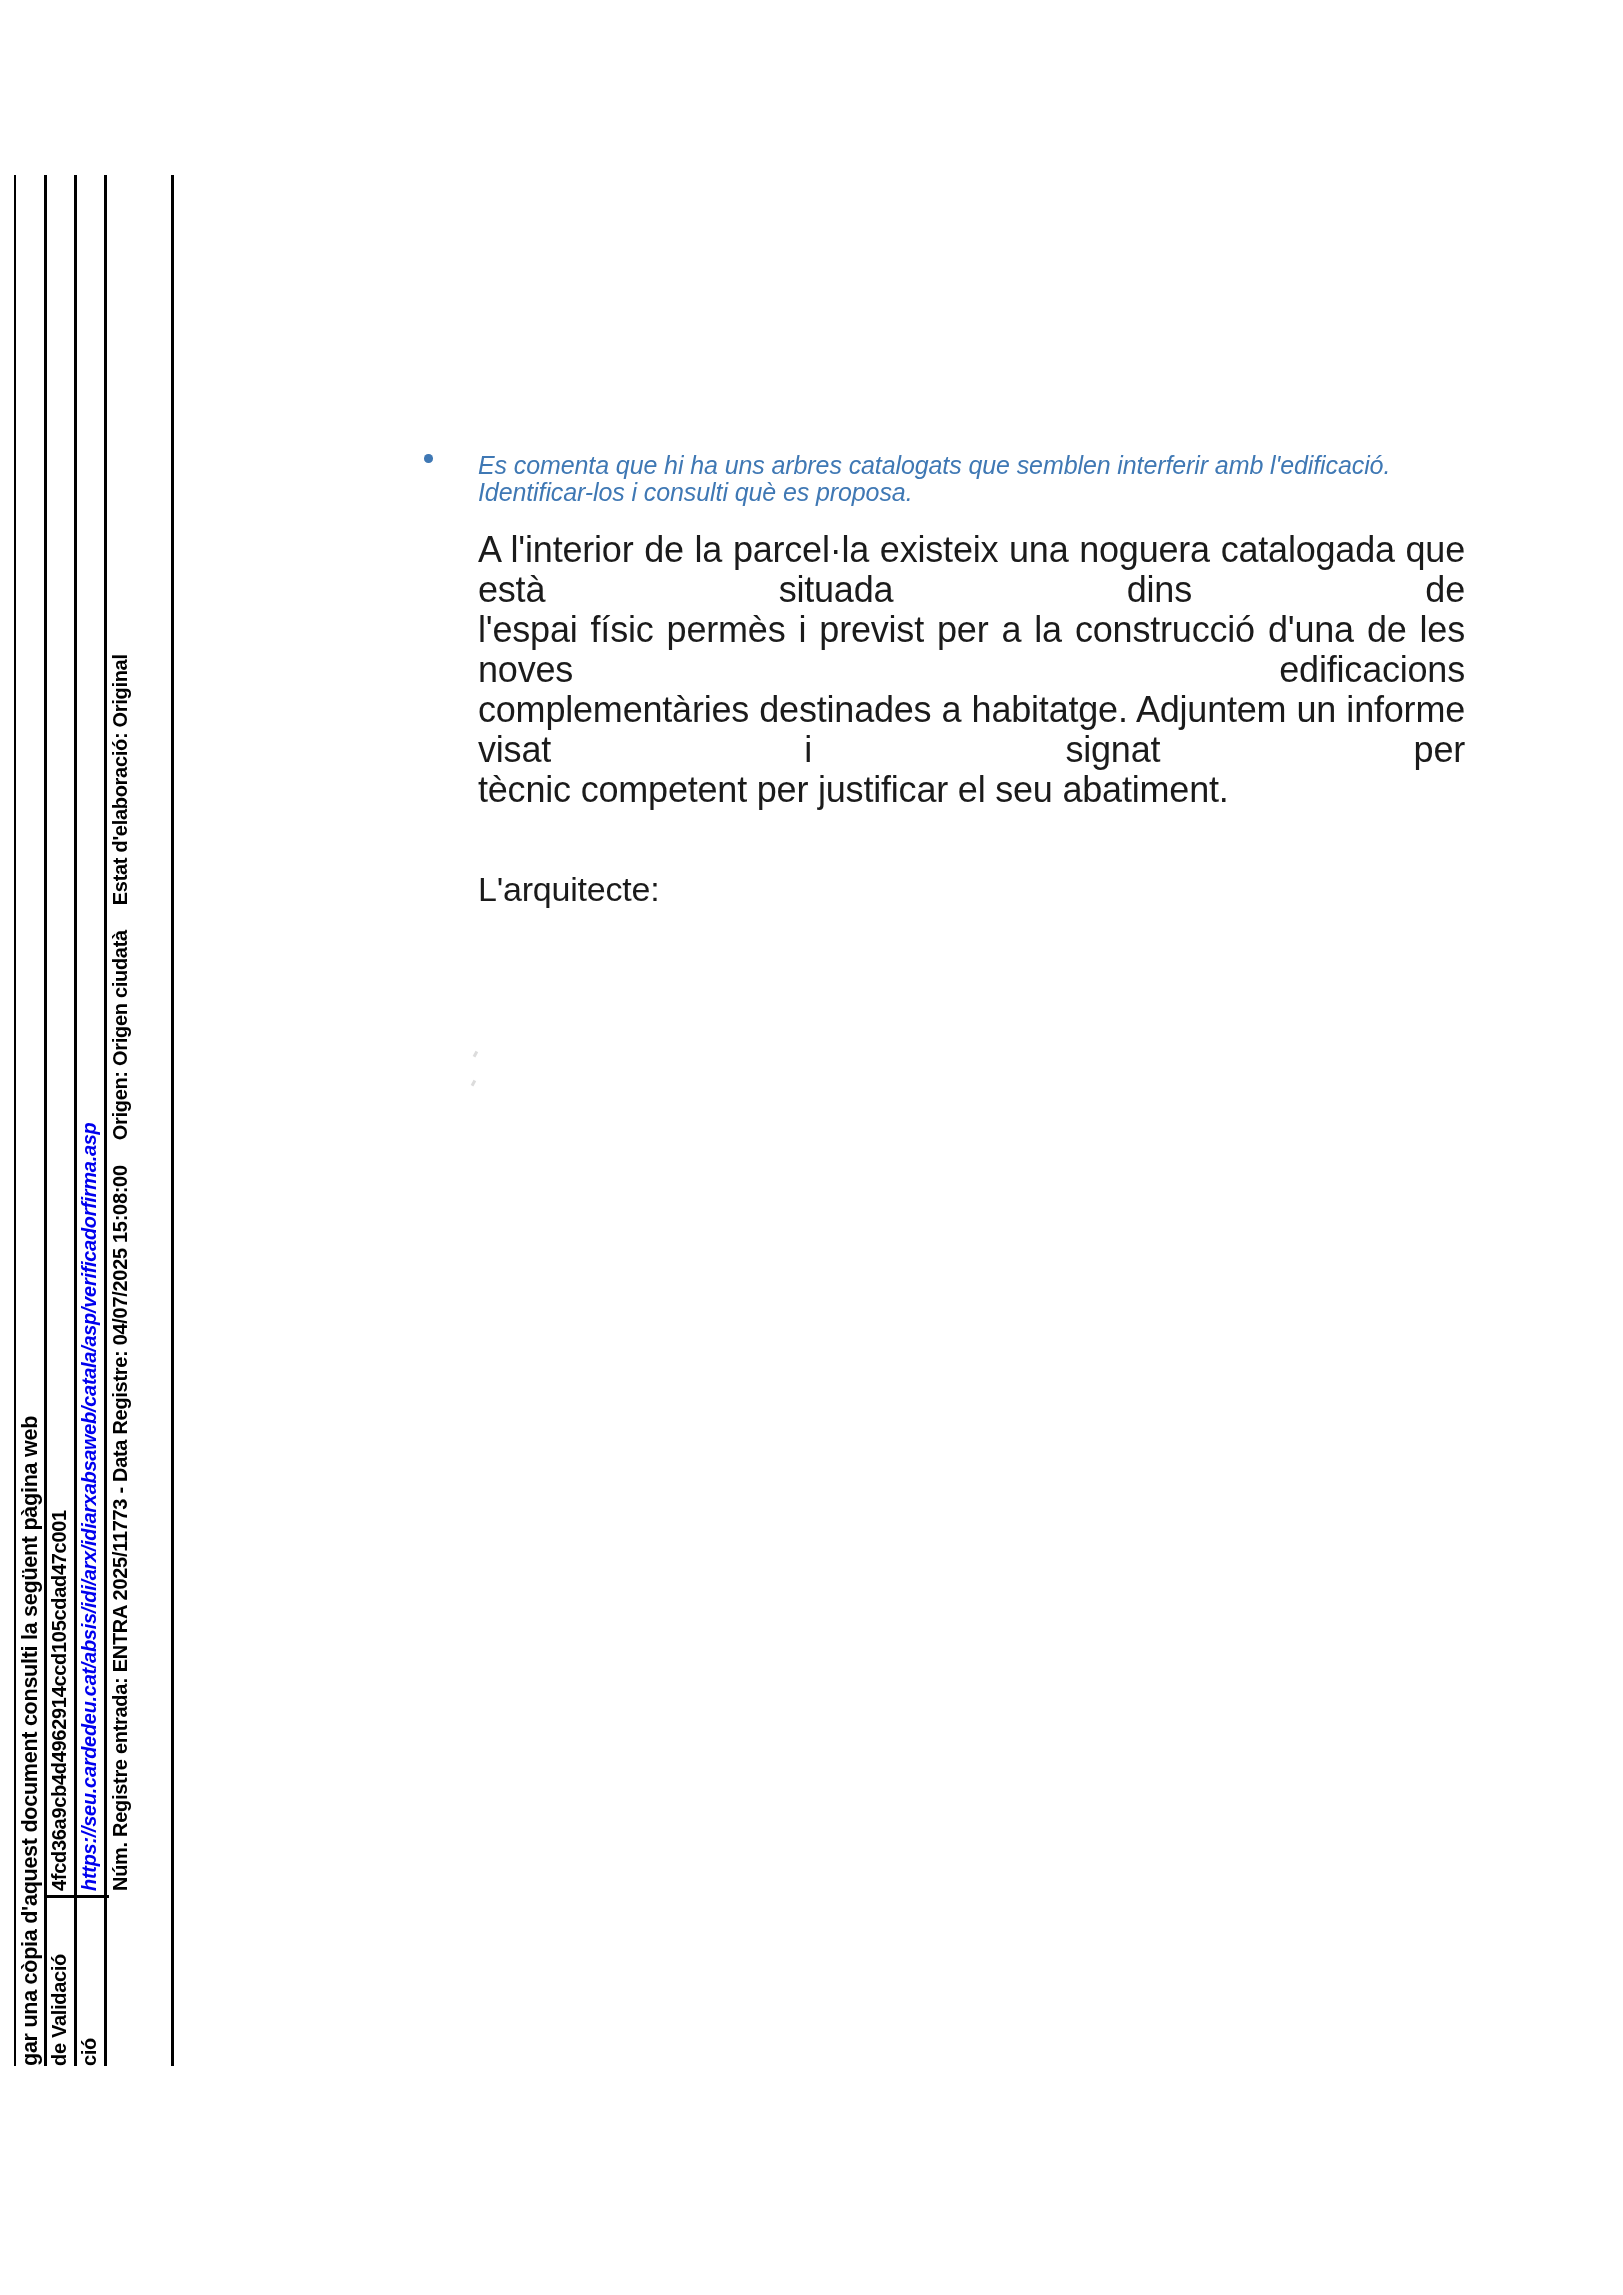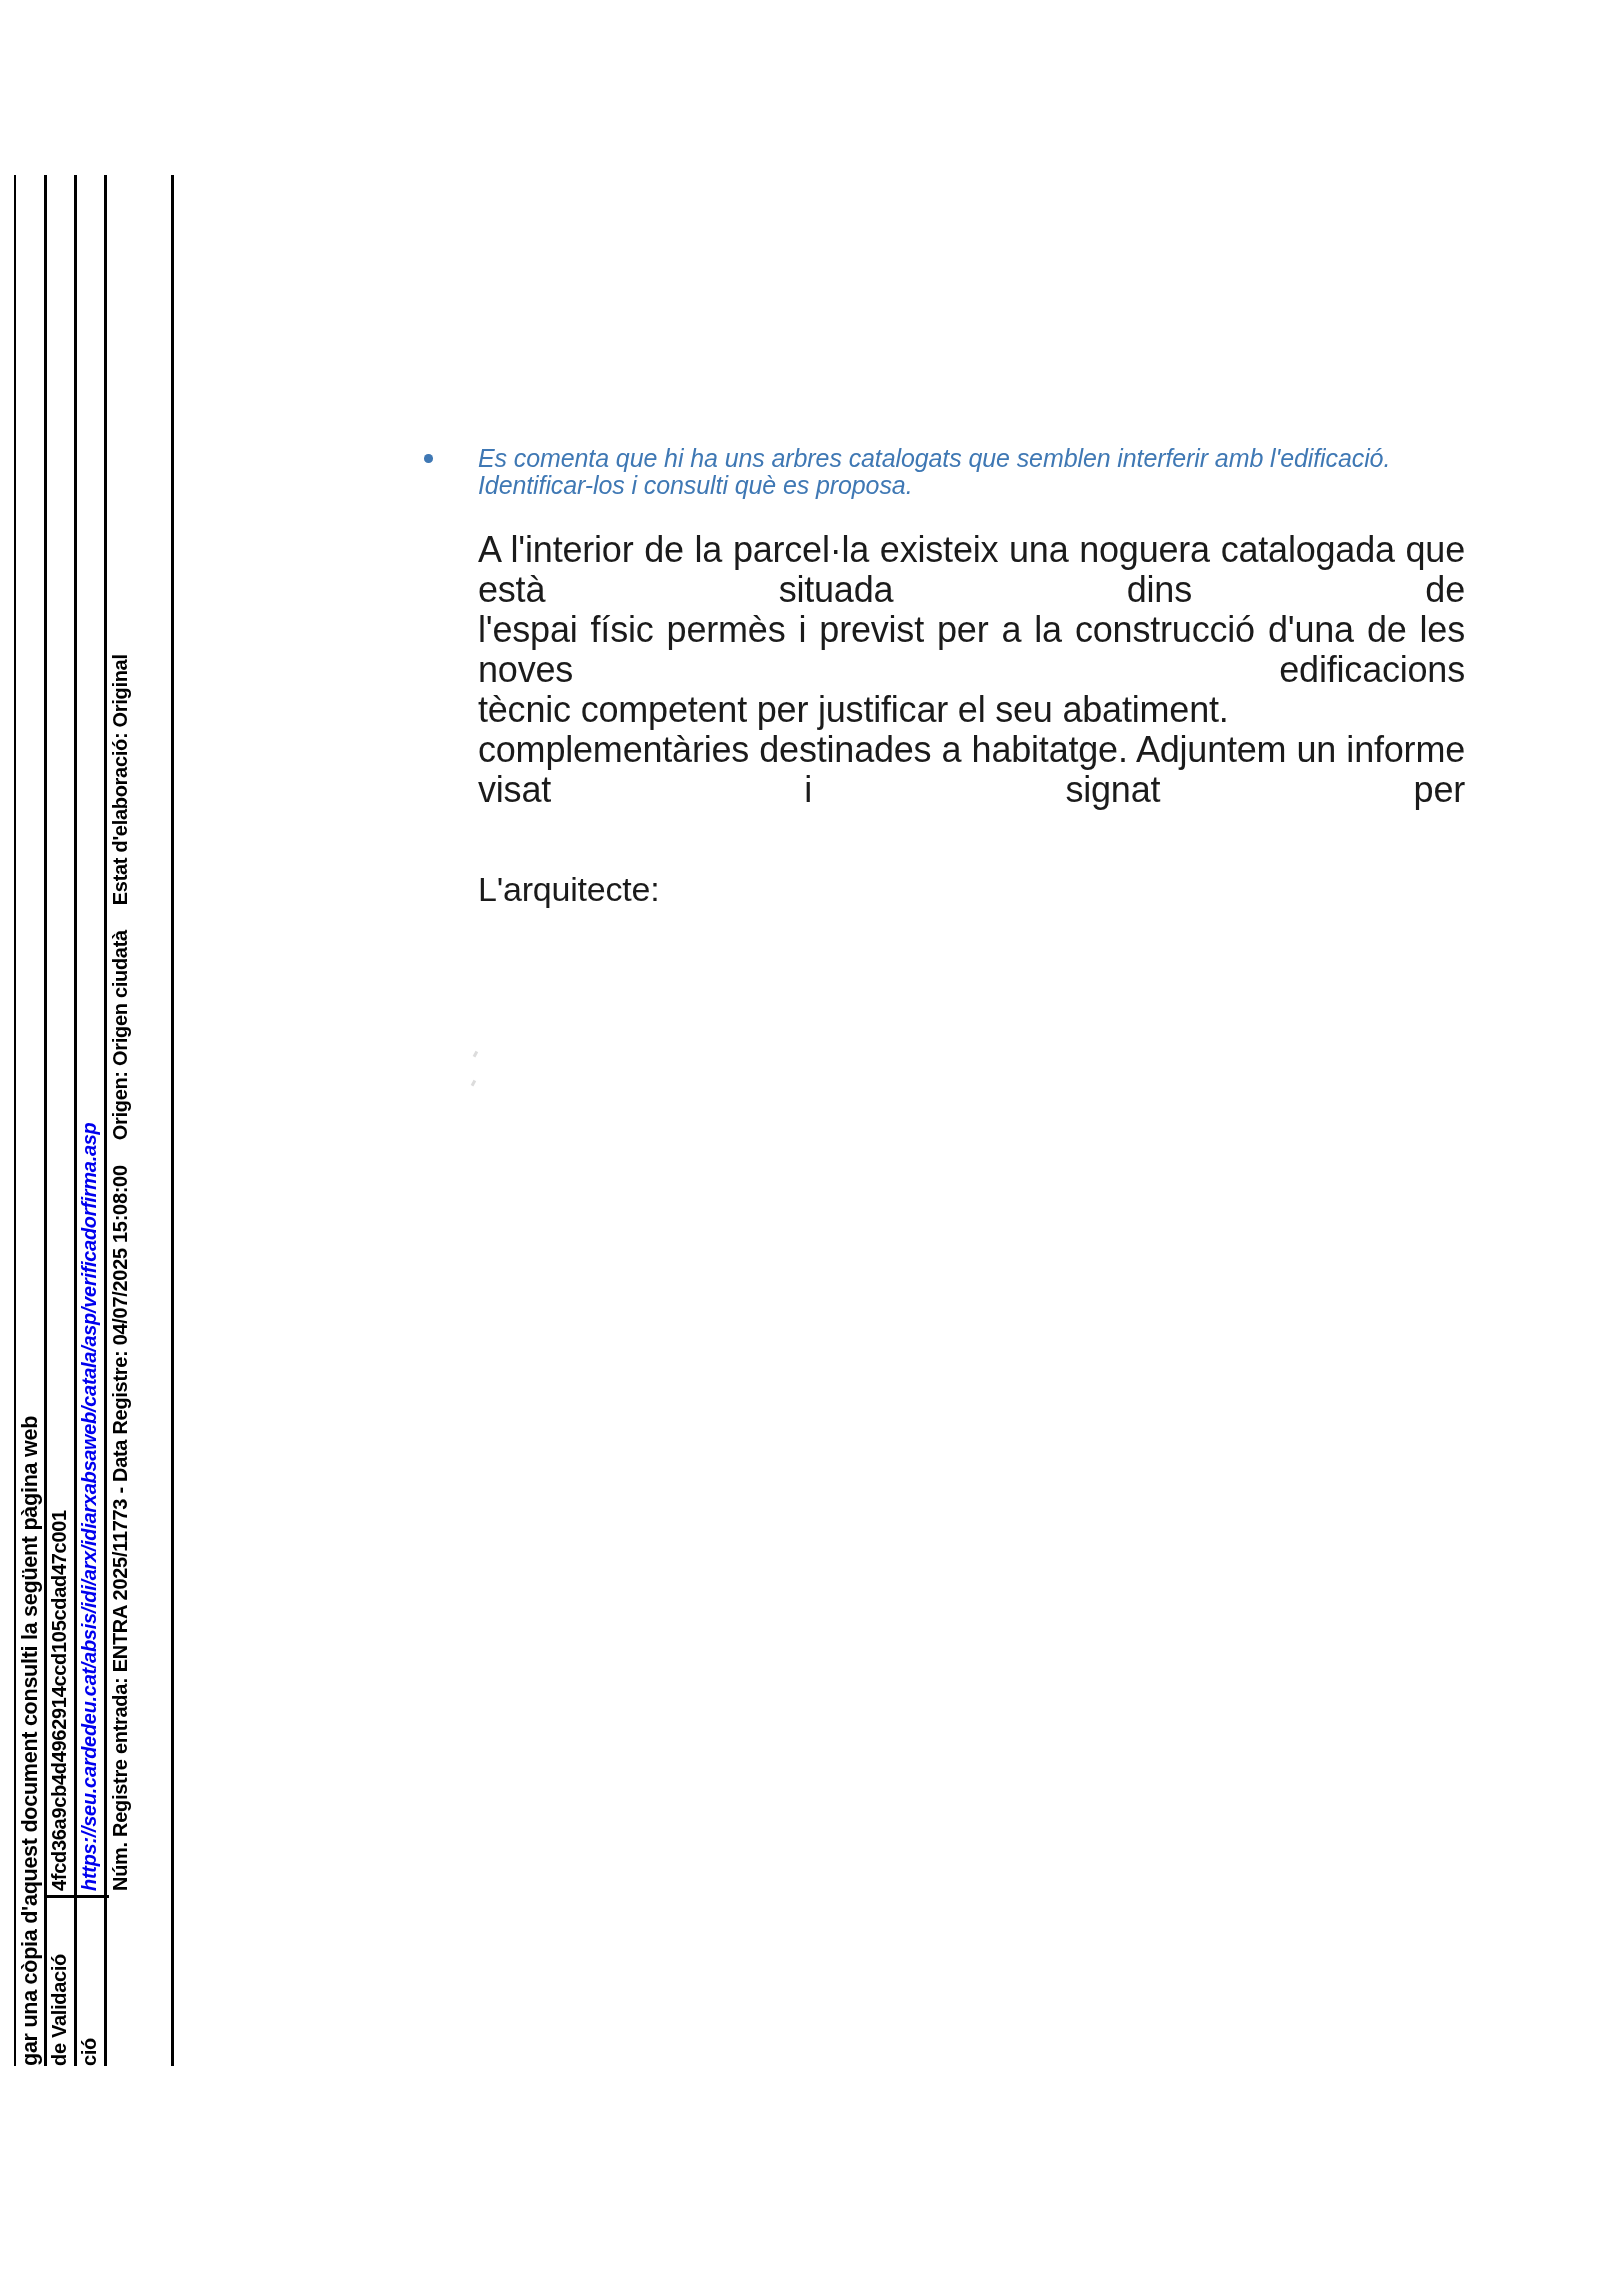--- a/index.html
+++ b/index.html
@@ -127,30 +127,30 @@
 
     <div class="vtext vt-meta">
       <span>Núm. Registre entrada: ENTRA 2025/11773 - Data Registre: 04/07/2025 15:08:00</span><span>Origen: Origen ciudatà</span><span>Estat d'elaboració: Original</span>
     </div>
   </div>
 
   <div>
 
     <div class="bullet-dot" style="color: rgb(63, 120, 180); background: rgb(63, 120, 180);"></div>
 
-    <div class="blue-lines" style="color: rgb(63, 120, 180);">
+    <div class="blue-lines" style="color: rgb(63, 120, 180); margin-top: 7px;">
       <div>Es comenta que hi ha uns arbres catalogats que semblen interferir amb l'edificació.</div>
       <div>Identificar-los i consulti què es proposa.</div>
     </div>
 
     <div class="para">
       <div class="jline">A l'interior de la parcel·la existeix una noguera catalogada que està situada dins de</div>
       <div class="jline">l'espai físic permès i previst per a la construcció d'una de les noves edificacions</div>
+      <div class="jline">complementàries destinades a habitatge. Adjuntem un informe visat i signat per</div>
       <div class="jline last">tècnic competent per justificar el seu abatiment.</div>
-      <div class="jline">complementàries destinades a habitatge. Adjuntem un informe visat i signat per</div>
     </div>
 
     <div class="signature">L'arquitecte:</div>
 
     <div class="speck speck1"></div>
     <div class="speck speck2"></div>
   </div>
 
 </div>
 

